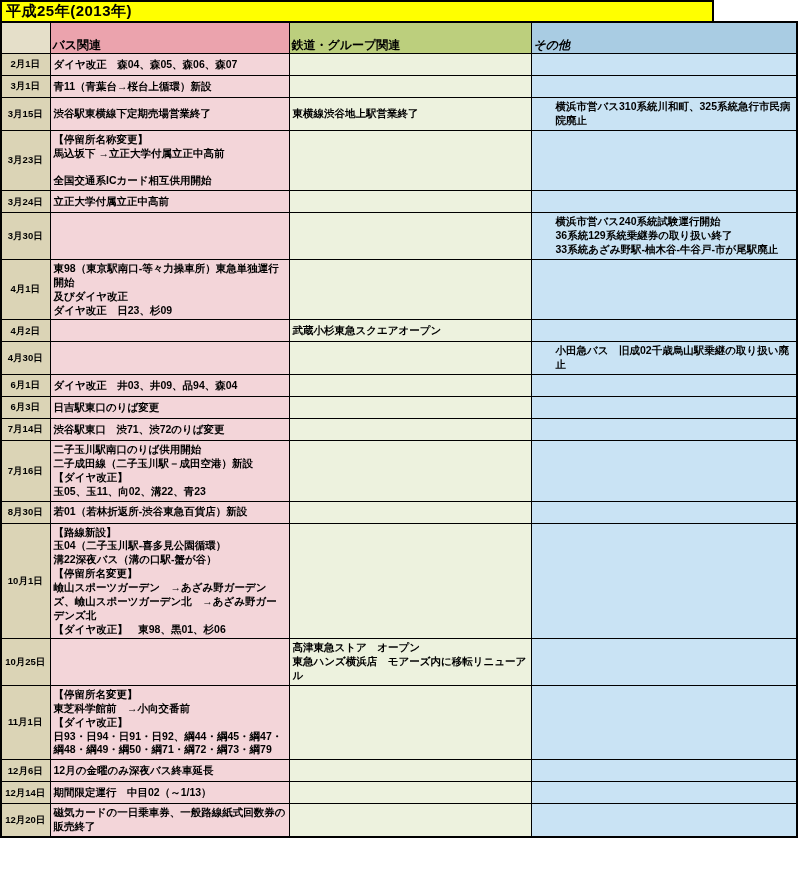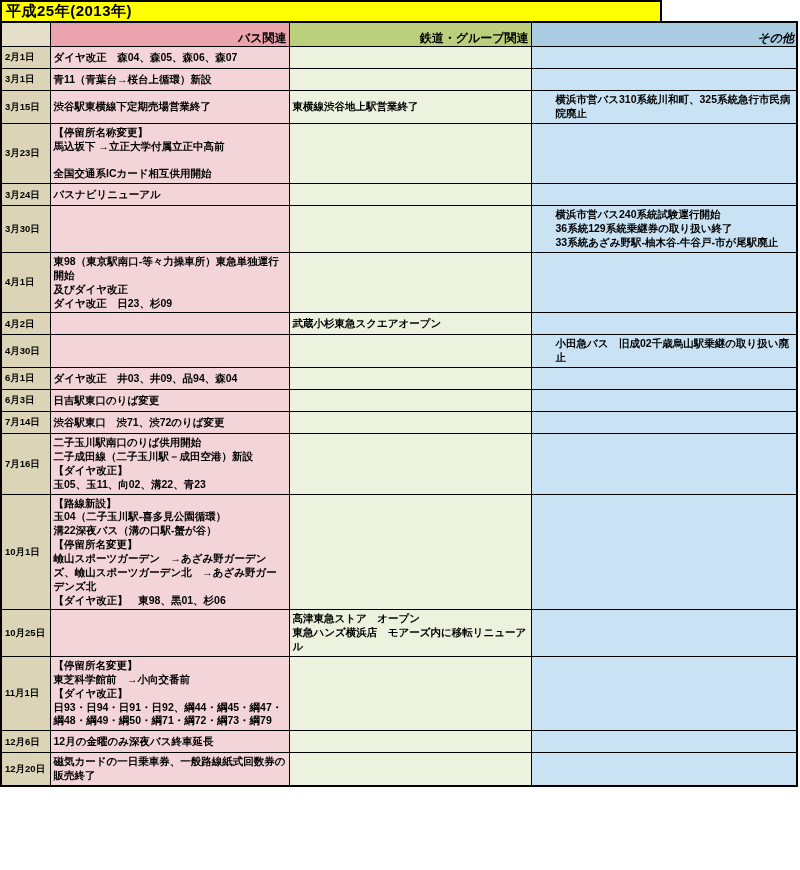--- a/index.html
+++ b/index.html
@@ -10,21 +10,21 @@
     font-family: "Liberation Sans", sans-serif;
     font-weight: bold;
     color: var(--text, #000);
   }
   .page {
     width: 798px;
     min-height: 868px;
   }
   .title-bar {
     box-sizing: border-box;
-    width: 662px;
+    width: 714px;
     background: var(--title_bg);
     border: 2px solid var(--border);
     border-bottom: none;
     font-size: 15px;
     line-height: 18px;
     padding: 0 4px 1px 4px;
     letter-spacing: 0.5px;
   }
   table.event-table {
     box-sizing: border-box;
@@ -38,42 +38,42 @@
   col.c-rail  { width: 242px; }
   col.c-other { width: 266px; }
   th, td {
     border: 1px solid var(--border);
     vertical-align: middle;
     box-sizing: border-box;
   }
   th {
     font-size: 12px;
     height: 17px;
-    padding: 9px 2px 1px 2px;
-    text-align: right;
+    padding: 16px 2px 1px 2px;
+    text-align: left;
     line-height: 1.1;
   }
   th.corner { background: var(--corner_bg); }
   th.bus    { background: var(--bus_header_bg); }
   th.rail   { background: var(--rail_header_bg); }
   th.other  { background: var(--other_header_bg); font-style: italic; }
   td {
     font-size: 10.5px;
     line-height: 1.32;
     padding: 2px 3px;
     height: 22px;
     white-space: pre-wrap;
     word-break: break-all;
     overflow-wrap: anywhere;
     text-align: left;
   }
   td.date {
     background: var(--date_bg);
     font-size: 9.5px;
-    text-align: left;
+    text-align: center;
     padding-right: 4px;
     white-space: nowrap;
   }
   td.bus   { background: var(--bus_bg); }
   td.rail  { background: var(--rail_bg); }
   td.other { background: var(--other_bg); padding-left: 24px; }
 </style>
 </head>
 <body>
 
@@ -118,21 +118,21 @@
           <td class="date">3月23日</td>
           <td class="bus">【停留所名称変更】
 馬込坂下 →立正大学付属立正中高前
 
 全国交通系ICカード相互供用開始</td>
           <td class="rail"></td>
           <td class="other"></td>
         </tr>
         <tr>
           <td class="date">3月24日</td>
-          <td class="bus">バスナビリニューアル</td>
+          <td class="bus">立正大学付属立正中高前</td>
           <td class="rail"></td>
           <td class="other"></td>
         </tr>
         <tr>
           <td class="date">3月30日</td>
           <td class="bus"></td>
           <td class="rail"></td>
           <td class="other">横浜市営バス240系統試験運行開始
 36系統129系統乗継券の取り扱い終了
 33系統あざみ野駅-柚木谷-牛谷戸-市が尾駅廃止</td>
@@ -174,20 +174,26 @@
           <td class="bus">渋谷駅東口　渋71、渋72のりば変更</td>
           <td class="rail"></td>
           <td class="other"></td>
         </tr>
         <tr>
           <td class="date">7月16日</td>
           <td class="bus">二子玉川駅南口のりば供用開始
 二子成田線（二子玉川駅－成田空港）新設
 【ダイヤ改正】
 玉05、玉11、向02、溝22、青23</td>
+          <td class="rail"></td>
+          <td class="other"></td>
+        </tr>
+        <tr>
+          <td class="date">8月30日</td>
+          <td class="bus">若01（若林折返所-渋谷東急百貨店）新設</td>
           <td class="rail"></td>
           <td class="other"></td>
         </tr>
         <tr>
           <td class="date">10月1日</td>
           <td class="bus">【路線新設】
 玉04（二子玉川駅-喜多見公園循環）
 溝22深夜バス（溝の口駅-蟹が谷）
 【停留所名変更】
 嶮山スポーツガーデン　→あざみ野ガーデンズ、嶮山スポーツガーデン北　→あざみ野ガーデンズ北
@@ -211,20 +217,26 @@
           <td class="rail"></td>
           <td class="other"></td>
         </tr>
         <tr>
           <td class="date">12月6日</td>
           <td class="bus">12月の金曜のみ深夜バス終車延長</td>
           <td class="rail"></td>
           <td class="other"></td>
         </tr>
         <tr>
+          <td class="date">12月14日</td>
+          <td class="bus">期間限定運行　中目02（～1/13）</td>
+          <td class="rail"></td>
+          <td class="other"></td>
+        </tr>
+        <tr>
           <td class="date">12月20日</td>
           <td class="bus">磁気カードの一日乗車券、一般路線紙式回数券の販売終了</td>
           <td class="rail"></td>
           <td class="other"></td>
         </tr>
       </tbody>
   </table>
 </div>
 
 </body></html>

